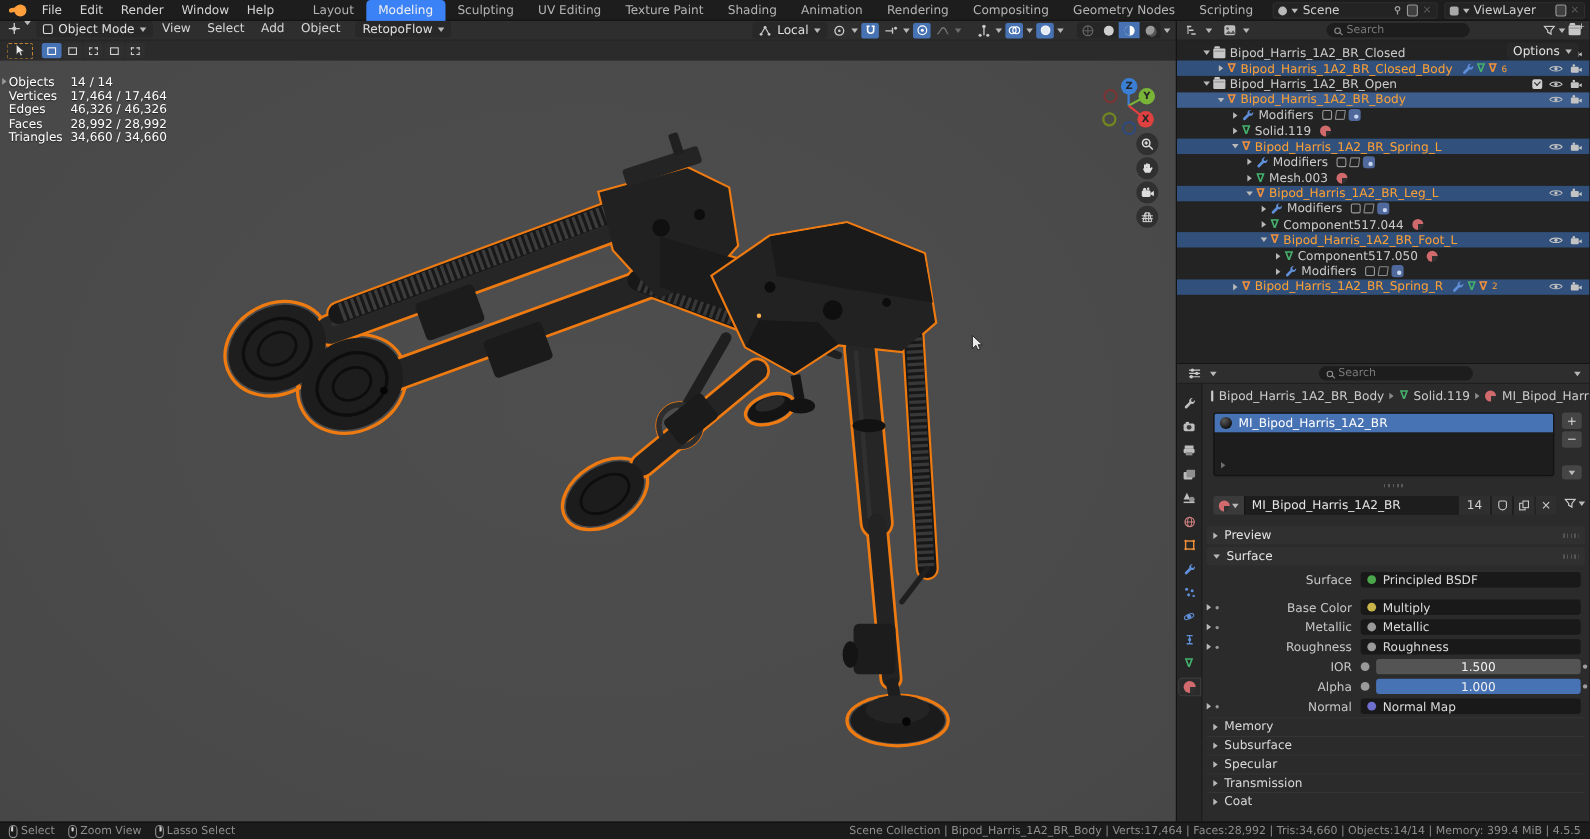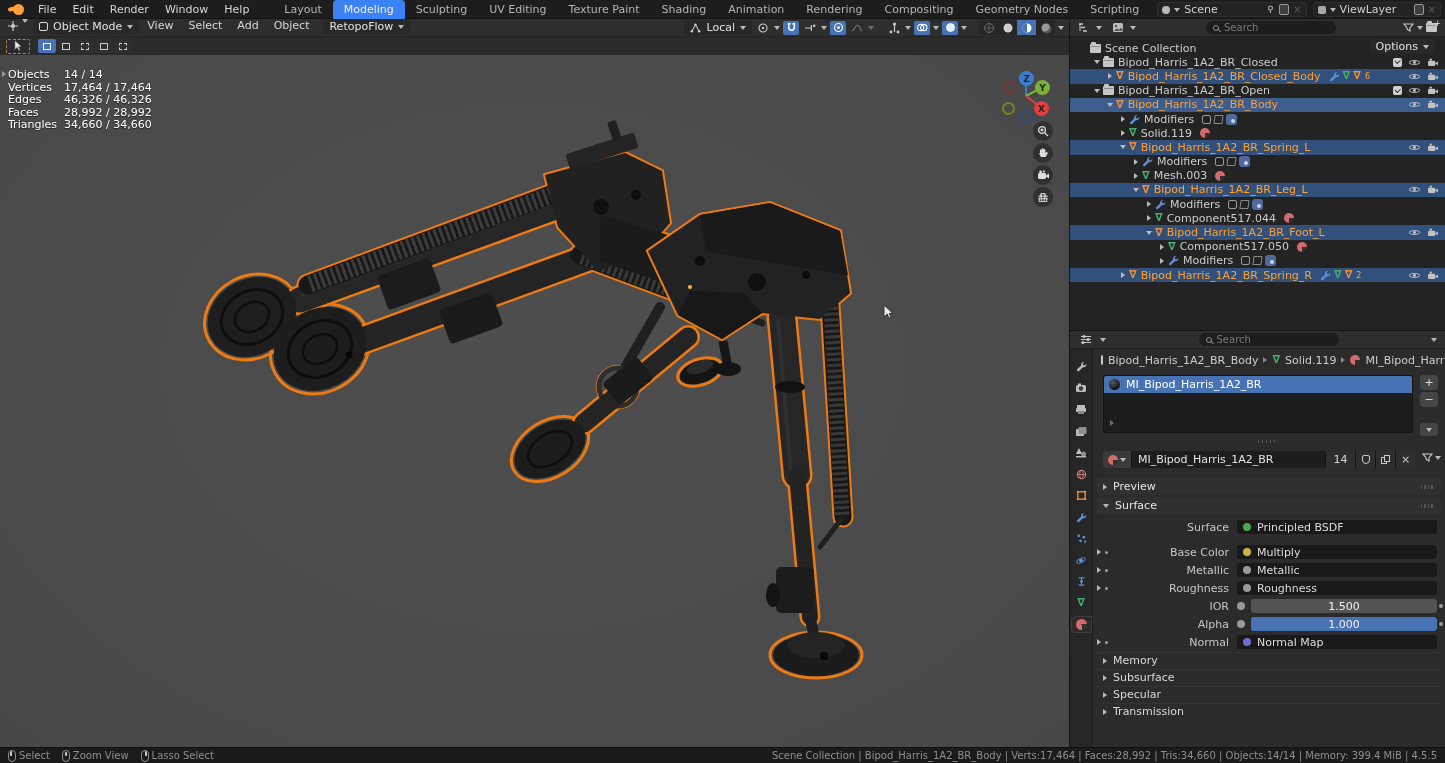--- a/index.html
+++ b/index.html
@@ -579,25 +579,20 @@
         </svg>
       <span class="tri-d"></span>
       <span style="position:relative;width:13px;height:11px">
         <span class="i-coll" style="position:absolute;left:0;top:1px"></span>
         <span style="position:absolute;right:-2px;top:-3px;color:#dcdcdc;font-size:8px">+</span>
       </span>
     </span>
   </div>
 
   <div id="orows">
-    <div class="orow" style="--i:0">
-      <span class="oexp"></span>
-        <span class="i-coll"></span>
-      <span class="olabel">Scene Collection</span>
-    </div>
     <div class="orow" style="--i:1">
       <span class="oexp">
           <span class="tri-d"></span>
         </span>
       <span class="i-coll"></span>
       <span class="olabel">Bipod_Harris_1A2_BR_Closed</span>
       <span class="otoggles">
           <span class="i-chk"></span>
         <svg class="i-eye" viewBox="0 0 14 9">
             <path d="M1 4.5C3 1.6 11 1.6 13 4.5 11 7.4 3 7.4 1 4.5Z" fill="none" stroke="#c3c3c3"></path>
@@ -1106,20 +1101,24 @@
         <span class="tri-r"></span>
         <span>Subsurface</span>
       </div>
     <div class="cpanel" style="top:337px">
         <span class="tri-r"></span>
         <span>Specular</span>
       </div>
     <div class="cpanel" style="top:354px">
         <span class="tri-r"></span>
         <span>Transmission</span>
+      </div>
+    <div class="cpanel" style="top:371px">
+        <span class="tri-r"></span>
+        <span>Coat</span>
       </div>
     <div class="cpanel" style="top:405px">
         <span class="tri-r"></span>
         <span>Emission</span>
       </div>
   </div>
 </div>
 
 <div id="statusbar">
   <span class="hint">

